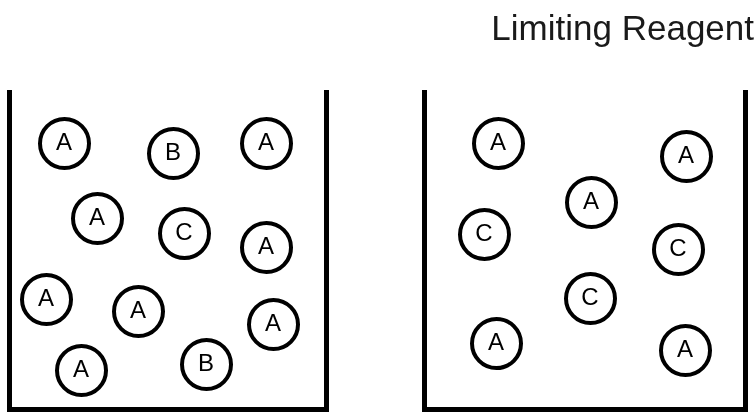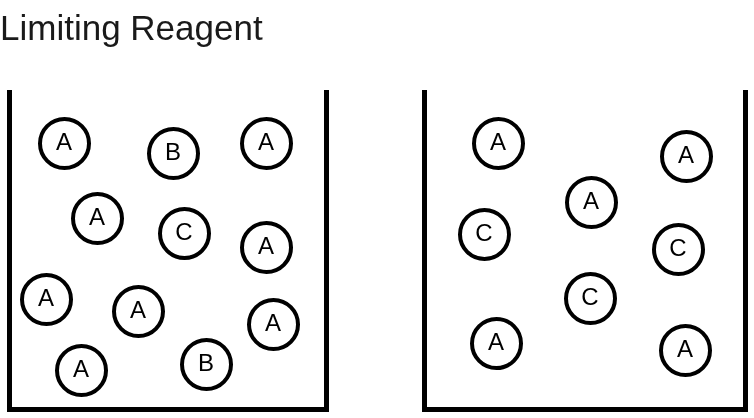--- a/index.html
+++ b/index.html
@@ -16,21 +16,21 @@
     width: 754px;
     height: 418px;
     background: #ffffff;
     overflow: hidden;
   }
   #title {
     position: absolute;
     left: 0;
     top: 6px;
     width: 754px;
-    text-align: left;
+    text-align: right;
     font-size: 35px;
     font-weight: 400;
     letter-spacing: 0px;
     color: #1a1a1a;
     line-height: 44px;
     white-space: nowrap;
   }
   .beaker {
     position: absolute;
   }

